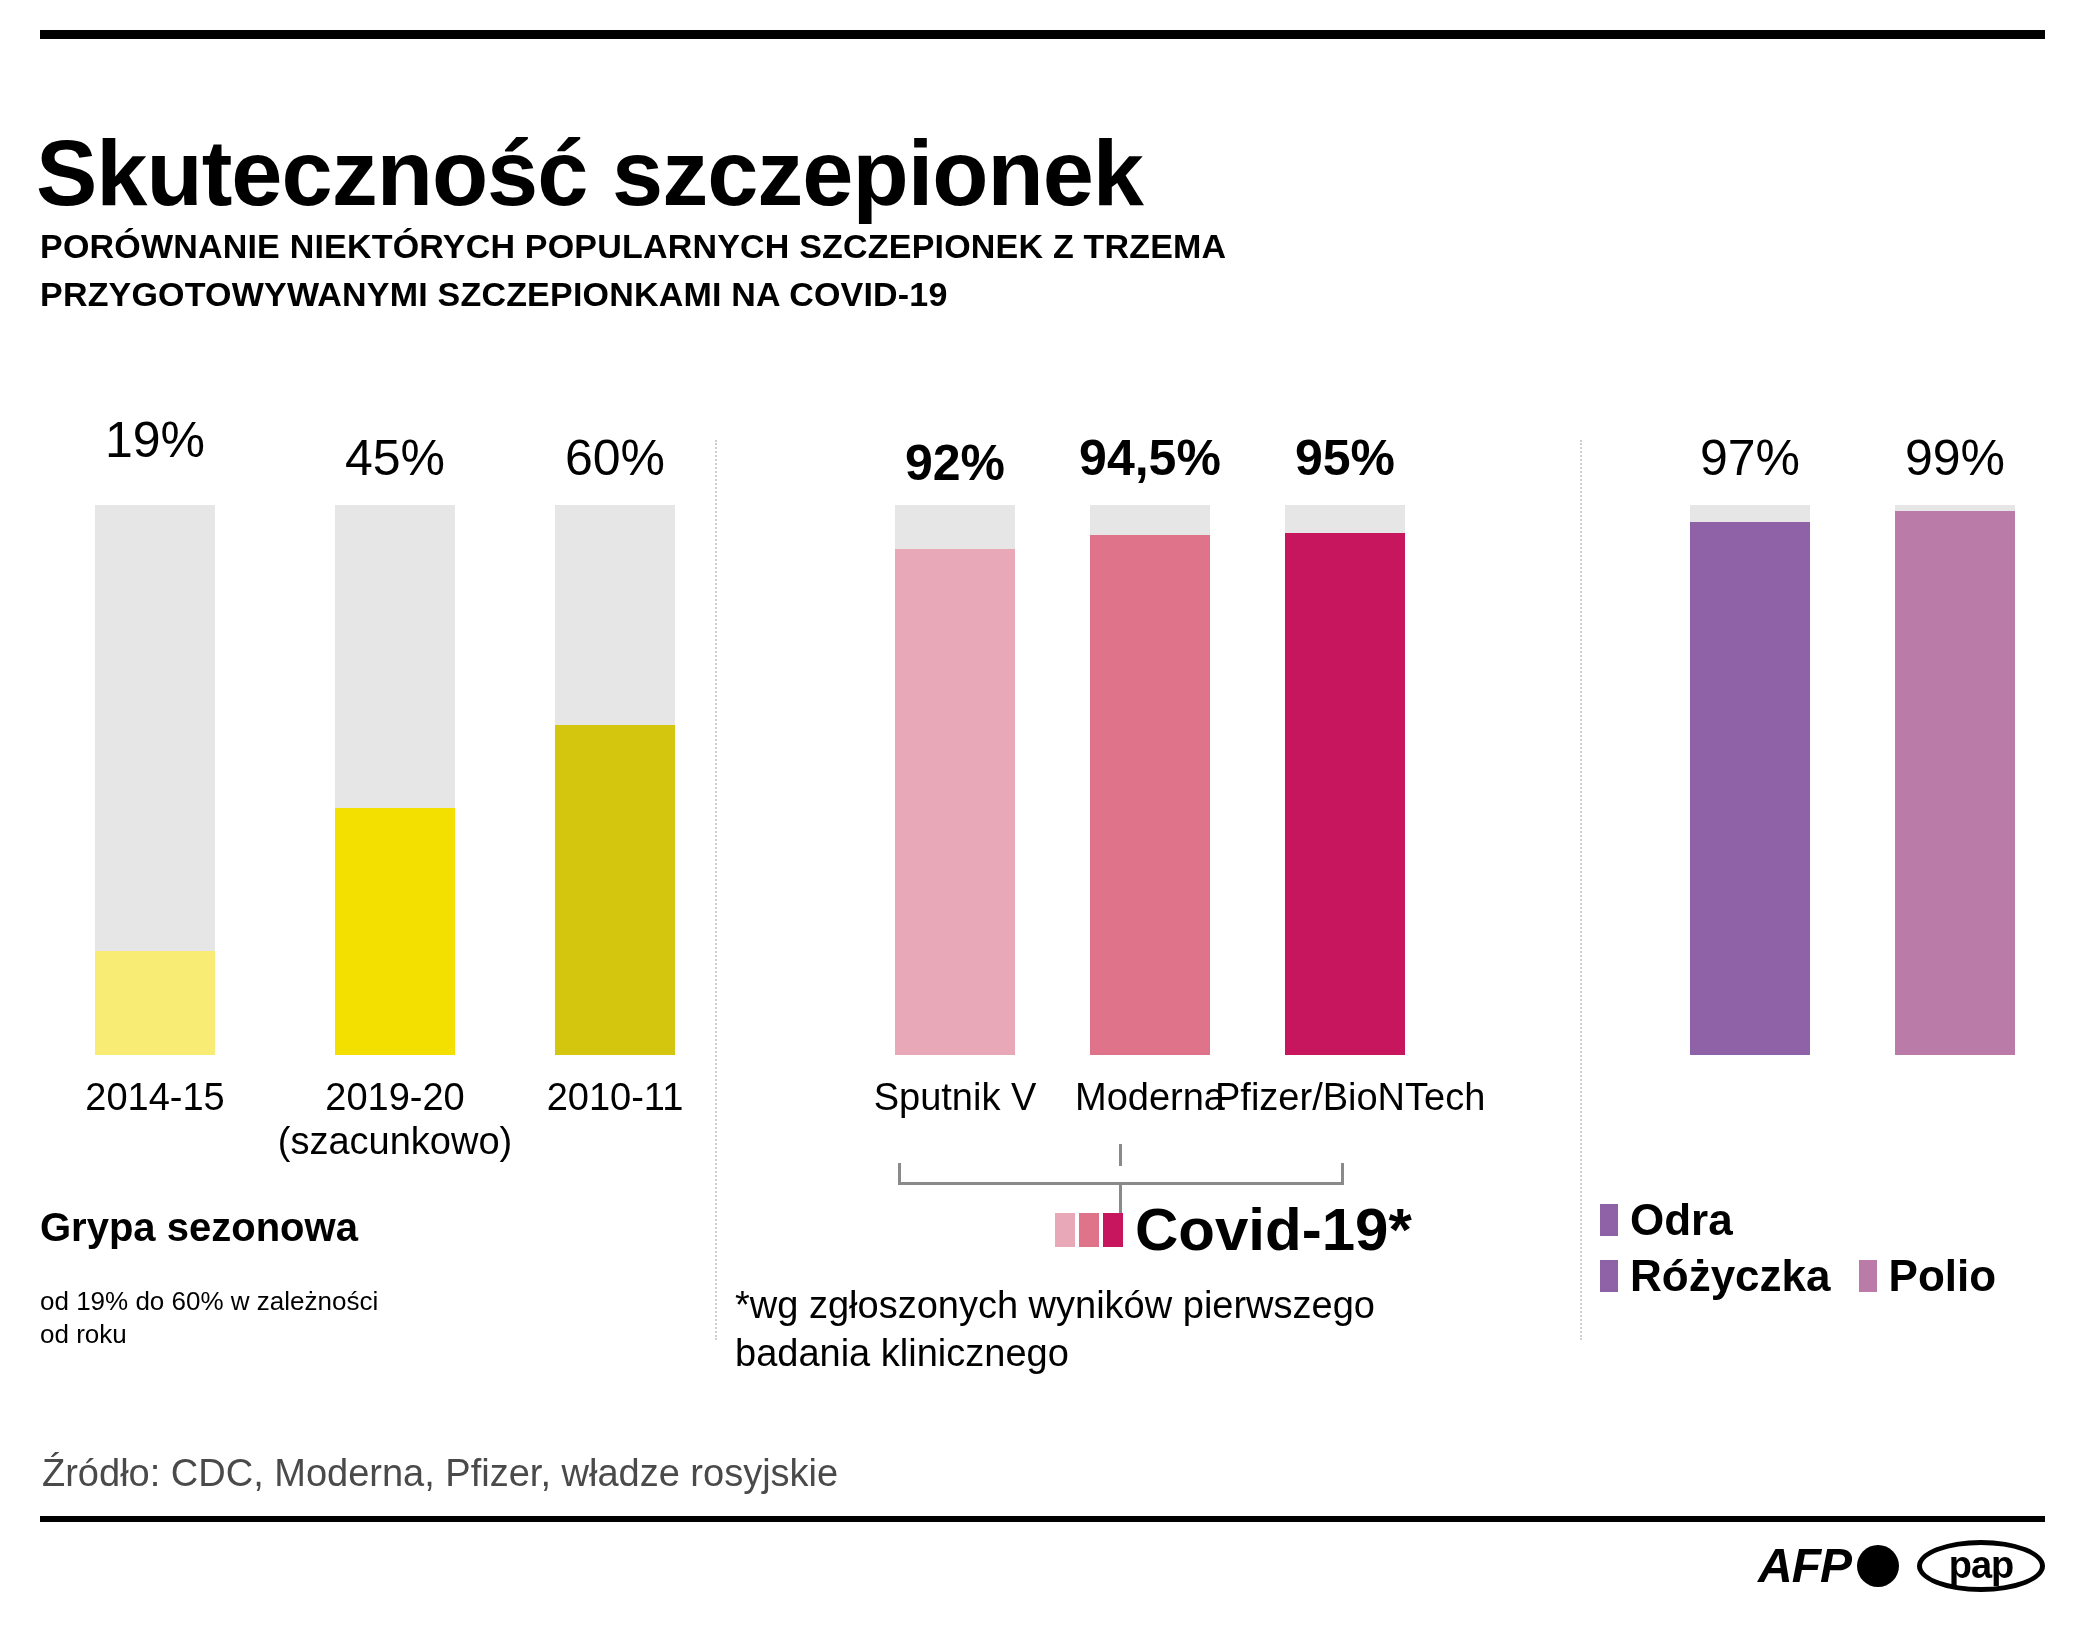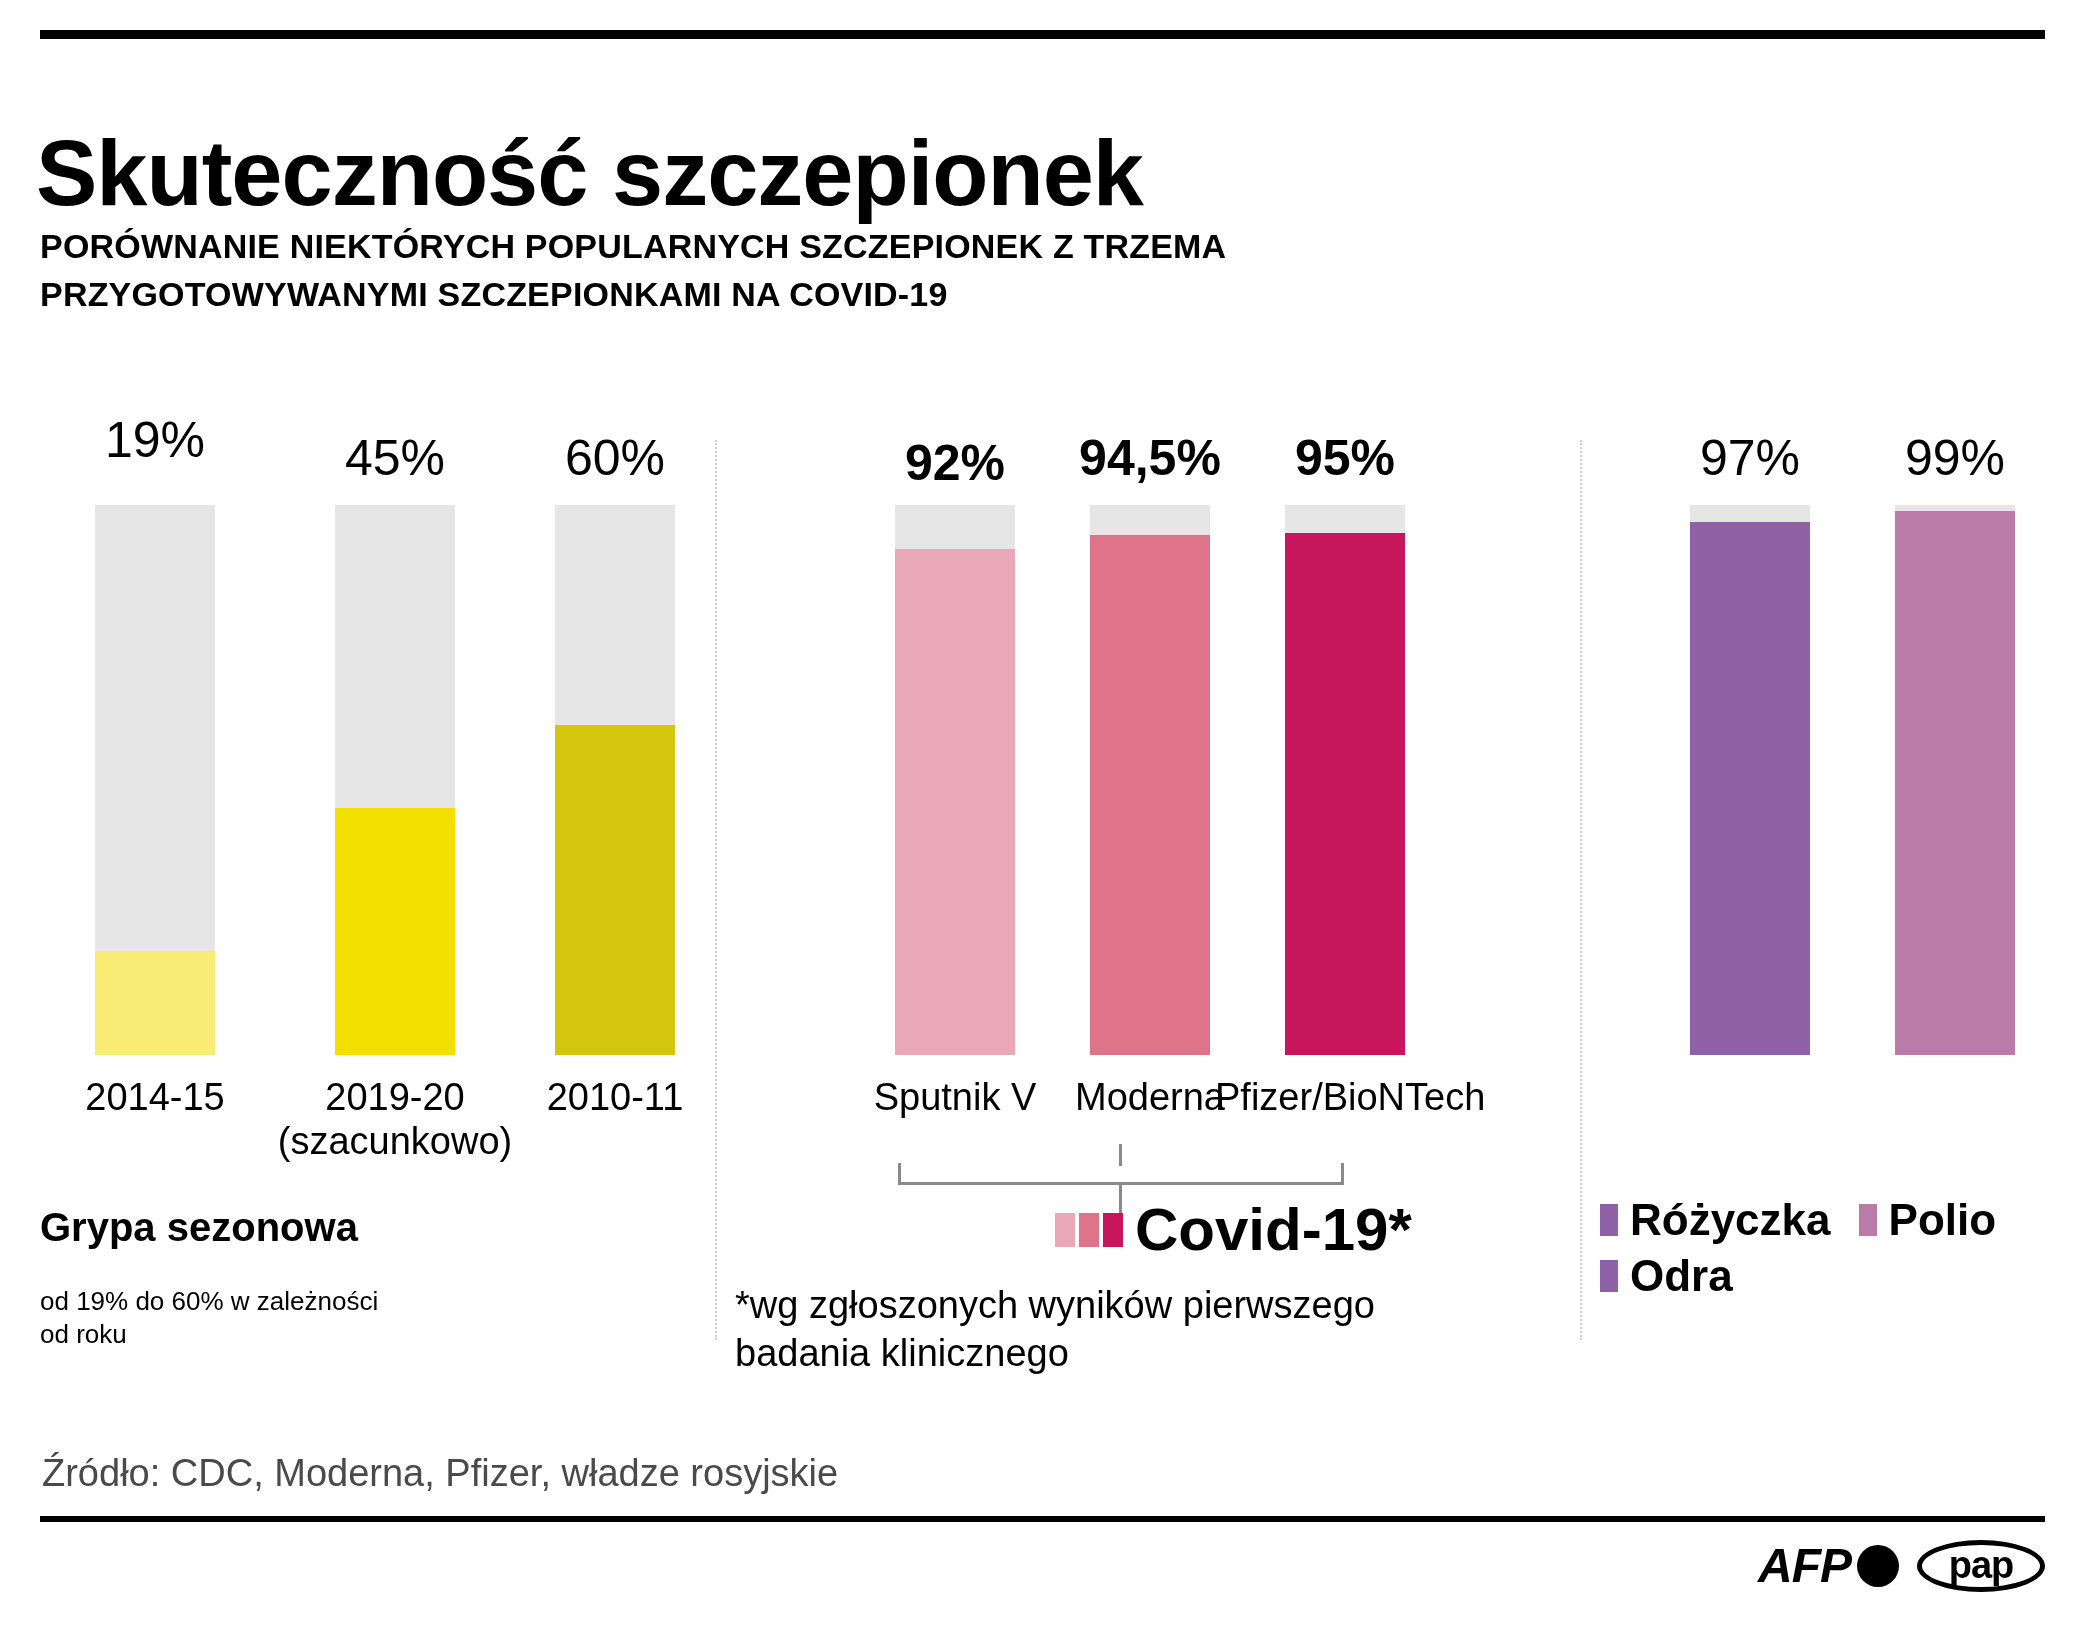--- a/index.html
+++ b/index.html
@@ -384,31 +384,31 @@
 
   <div class="note-covid">
     <div>*wg zgłoszonych wyników pierwszego</div>
     <div>badania klinicznego</div>
   </div>
 
   <div class="legend-right" id="legend-right">
       <div class="row">
         <div class="item">
           <span class="sw" style="background: rgb(143, 98, 168);"></span>
+          <span class="lbl">Odra</span>
+        </div>
+      </div>
+      <div class="row">
+        <div class="item">
+          <span class="sw" style="background: rgb(143, 98, 168);"></span>
           <span class="lbl">Różyczka</span>
         </div>
         <div class="item">
           <span class="sw" style="background: rgb(187, 123, 168);"></span>
           <span class="lbl">Polio</span>
-        </div>
-      </div>
-      <div class="row">
-        <div class="item">
-          <span class="sw" style="background: rgb(143, 98, 168);"></span>
-          <span class="lbl">Odra</span>
         </div>
       </div>
     </div>
 
   <div class="source">Źródło: CDC, Moderna, Pfizer, władze rosyjskie</div>
   <div class="bottom-rule"></div>
 
   <div class="logos">
     <div class="afp-logo">
       <span class="afp-text">AFP</span>

